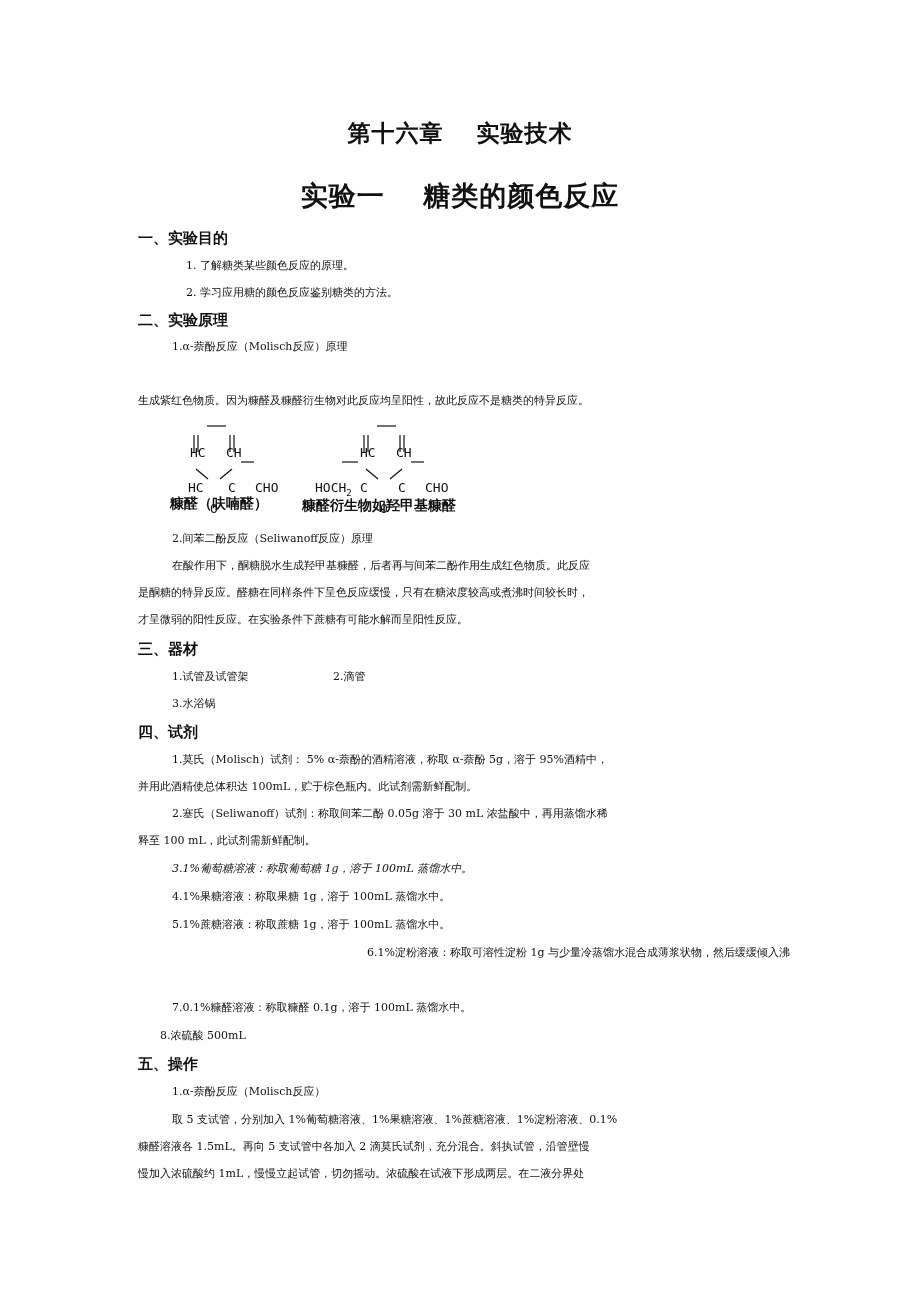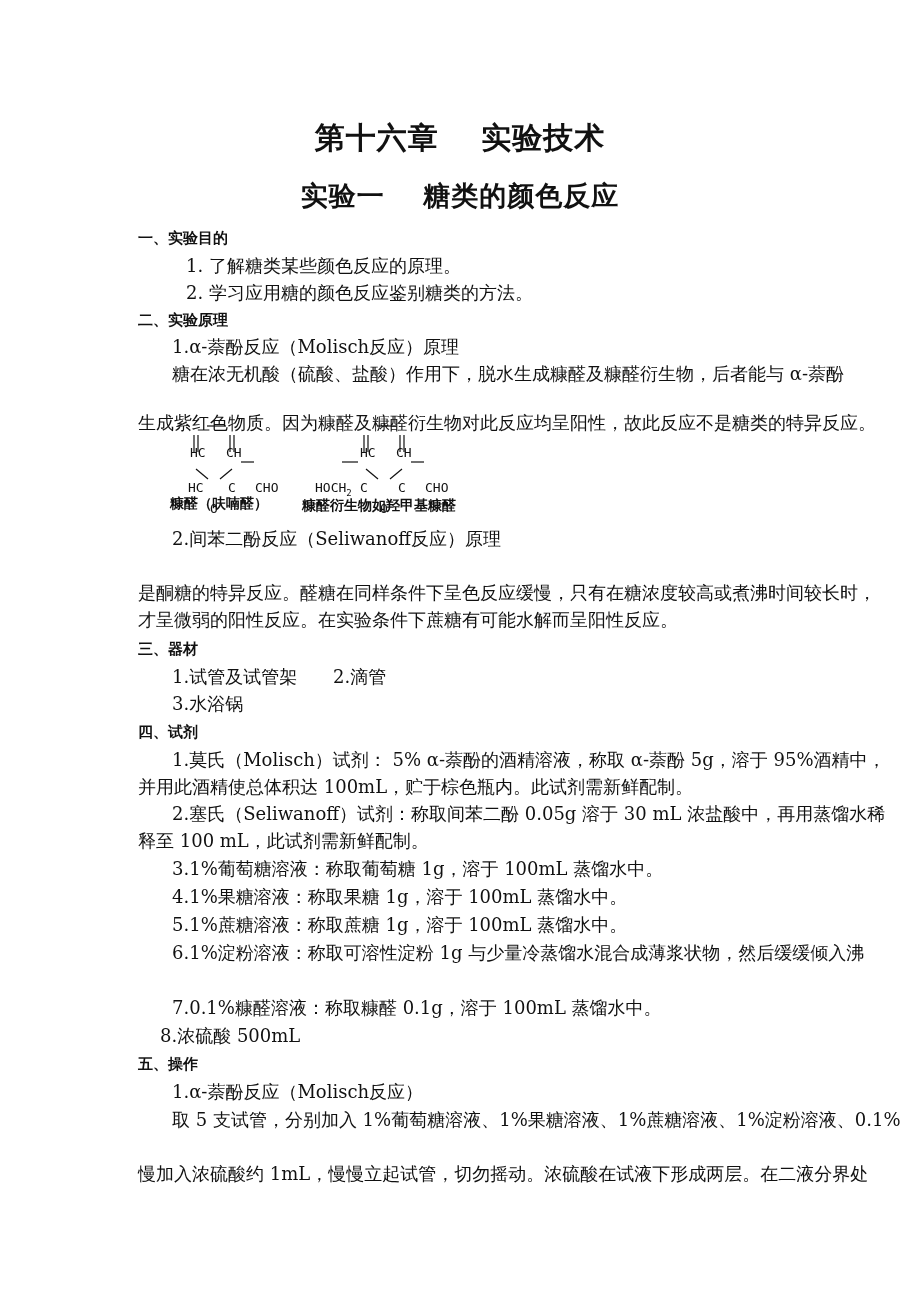--- a/index.html
+++ b/index.html
@@ -1,43 +1,42 @@
 <!DOCTYPE html>
 <html><head>
 <meta charset="utf-8">
 <style>
   html, body { margin: 0; padding: 0; background: #ffffff; }
   body { width: 920px; height: 1302px; position: relative; overflow: hidden; color: #111; }
   .page { position: absolute; left: 0; top: 0; width: 920px; height: 1302px; }
   .serif { font-family: "DejaVu Serif", "Liberation Serif", serif; }
   .sans { font-family: "DejaVu Sans", "Liberation Sans", sans-serif; }
-  .title { position: absolute; left: 0; width: 920px; text-align: center; top: 118px; font-size: 30px; font-weight: bold; letter-spacing: 1px; }
+  .title { position: absolute; left: 0; width: 920px; text-align: center; top: 118px; font-size: 23px; font-weight: bold; letter-spacing: 1px; }
   .subtitle { position: absolute; left: 0; width: 920px; text-align: center; top: 178px; font-size: 27px; font-weight: bold; letter-spacing: 1px; }
-  .line { position: absolute; font-size: 18px; white-space: nowrap; line-height: 20px; }
+  .line { position: absolute; font-size: 11px; white-space: nowrap; line-height: 20px; }
   .h { font-weight: bold; font-size: 15px; }
   .diagram { position: absolute; left: 160px; top: 415px; width: 340px; height: 105px; }
   .diagram .chem { font-family: "DejaVu Sans Mono", "Liberation Mono", monospace; font-size: 13px; margin-top: 26px; }
   .diagram .cap { font-family: "DejaVu Sans", "Liberation Sans", sans-serif; font-size: 14px; font-weight: bold; }
 </style>
 </head>
 <body>
 
 <div class="page">
 
   <div class="title sans">第十六章　 实验技术</div>
   <div class="subtitle sans">实验一　 糖类的颜色反应</div>
 
   <div class="line h sans" style="left:138px; top:228px;">一、实验目的</div>
   <div class="line serif" style="left:186px; top:256px;">1. 了解糖类某些颜色反应的原理。</div>
   <div class="line serif" style="left:186px; top:283px;">2. 学习应用糖的颜色反应鉴别糖类的方法。</div>
 
   <div class="line h sans" style="left:138px; top:310px;">二、实验原理</div>
   <div class="line serif" style="left:172px; top:337px;">1.α-萘酚反应（Molisch反应）原理</div>
-  <div class="line serif" style="left:172px; top:364px; width:618px;">糖在浓无机酸（硫酸、盐酸）作用下，脱水生成糠醛及糠醛衍生物，后者能与 α-萘酚</div>
-  <div class="line serif" style="left:138px; top:413px; width:652px;">生成紫红色物质。因为糠醛及糠醛衍生物对此反应均呈阳性，故此反应不是糖类的特异反应。</div>
+  <div class="line serif" style="left:138px; top:391px; width:652px;">生成紫红色物质。因为糠醛及糠醛衍生物对此反应均呈阳性，故此反应不是糖类的特异反应。</div>
 
   <div class="diagram">
     <svg width="340" height="105" viewBox="0 0 340 105">
 
       <g stroke="#111" stroke-width="1.2" fill="none">
         <line x1="47" y1="11" x2="66" y2="11"></line>
         <line x1="34" y1="20" x2="34" y2="37"></line>
         <line x1="38" y1="20" x2="38" y2="37"></line>
         <line x1="70" y1="20" x2="70" y2="37"></line>
         <line x1="74" y1="20" x2="74" y2="37"></line>
@@ -69,38 +68,40 @@
     <span class="chem" style="position:absolute; left:236px; top:4px;">CH</span>
     <span class="chem" style="position:absolute; left:155px; top:39px;">HOCH<sub style="font-size:9px;">2</sub></span>
     <span class="chem" style="position:absolute; left:200px; top:39px;">C</span>
     <span class="chem" style="position:absolute; left:238px; top:39px;">C</span>
     <span class="chem" style="position:absolute; left:265px; top:39px;">CHO</span>
     <span class="chem" style="position:absolute; left:220px; top:60px;">O</span>
     <span class="cap" style="position:absolute; left:142px; top:82px;">糠醛衍生物如羟甲基糠醛</span>
   </div>
 
   <div class="line serif" style="left:172px; top:529px;">2.间苯二酚反应（Seliwanoff反应）原理</div>
+  <div class="line serif" style="left:172px; top:556px; width:618px;">在酸作用下，酮糖脱水生成羟甲基糠醛，后者再与间苯二酚作用生成红色物质。此反应</div>
   <div class="line serif" style="left:138px; top:610px;">才呈微弱的阳性反应。在实验条件下蔗糖有可能水解而呈阳性反应。</div>
   <div class="line serif" style="left:138px; top:583px; width:652px;">是酮糖的特异反应。醛糖在同样条件下呈色反应缓慢，只有在糖浓度较高或煮沸时间较长时，</div>
 
   <div class="line h sans" style="left:138px; top:639px;">三、器材</div>
   <div class="line serif" style="left:172px; top:667px;">1.试管及试管架</div>
   <div class="line serif" style="left:333px; top:667px;">2.滴管</div>
   <div class="line serif" style="left:172px; top:694px;">3.水浴锅</div>
 
   <div class="line h sans" style="left:138px; top:722px;">四、试剂</div>
   <div class="line serif" style="left:172px; top:750px; width:618px;">1.莫氏（Molisch）试剂： 5% α-萘酚的酒精溶液，称取 α-萘酚 5g，溶于 95%酒精中，</div>
   <div class="line serif" style="left:138px; top:777px;">并用此酒精使总体积达 100mL，贮于棕色瓶内。此试剂需新鲜配制。</div>
   <div class="line serif" style="left:172px; top:804px; width:618px;">2.塞氏（Seliwanoff）试剂：称取间苯二酚 0.05g 溶于 30 mL 浓盐酸中，再用蒸馏水稀</div>
   <div class="line serif" style="left:138px; top:831px;">释至 100 mL，此试剂需新鲜配制。</div>
-  <div class="line serif" style="left:172px; top:859px;">3.1%葡萄糖溶液：称取葡萄糖 1g，溶于 100mL 蒸馏水中。</div>
+  <div class="line serif" style="left:172px; top:859px;font-style:italic;">3.1%葡萄糖溶液：称取葡萄糖 1g，溶于 100mL 蒸馏水中。</div>
   <div class="line serif" style="left:172px; top:887px;">4.1%果糖溶液：称取果糖 1g，溶于 100mL 蒸馏水中。</div>
   <div class="line serif" style="left:172px; top:915px;">5.1%蔗糖溶液：称取蔗糖 1g，溶于 100mL 蒸馏水中。</div>
   <div class="line serif" style="left:172px; top:943px; width:618px;text-align:right;">6.1%淀粉溶液：称取可溶性淀粉 1g 与少量冷蒸馏水混合成薄浆状物，然后缓缓倾入沸</div>
   <div class="line serif" style="left:172px; top:998px;">7.0.1%糠醛溶液：称取糠醛 0.1g，溶于 100mL 蒸馏水中。</div>
   <div class="line serif" style="left:160px; top:1026px;text-align:right;">8.浓硫酸 500mL</div>
 
   <div class="line h sans" style="left:138px; top:1054px;">五、操作</div>
   <div class="line serif" style="left:172px; top:1082px;">1.α-萘酚反应（Molisch反应）</div>
   <div class="line serif" style="left:172px; top:1110px; width:618px;">取 5 支试管，分别加入 1%葡萄糖溶液、1%果糖溶液、1%蔗糖溶液、1%淀粉溶液、0.1%</div>
+  <div class="line serif" style="left:138px; top:1137px; width:652px;">糠醛溶液各 1.5mL。再向 5 支试管中各加入 2 滴莫氏试剂，充分混合。斜执试管，沿管壁慢</div>
   <div class="line serif" style="left:138px; top:1164px; width:652px;">慢加入浓硫酸约 1mL，慢慢立起试管，切勿摇动。浓硫酸在试液下形成两层。在二液分界处</div>
 
 </div>
 
 </body></html>

